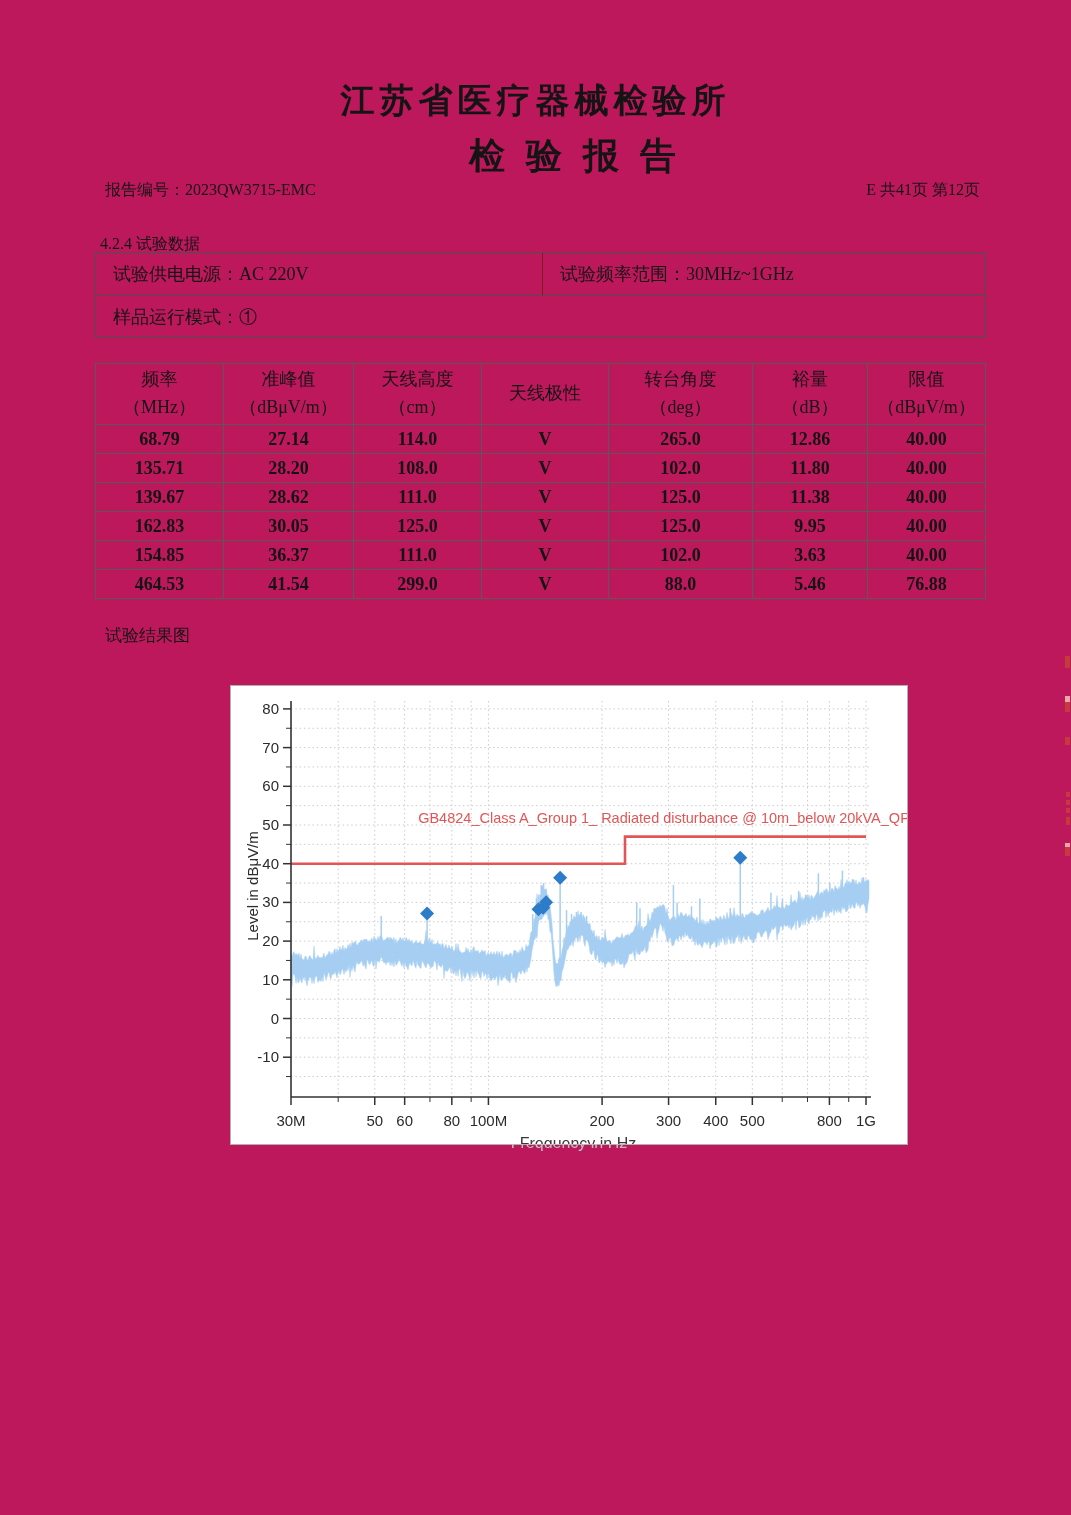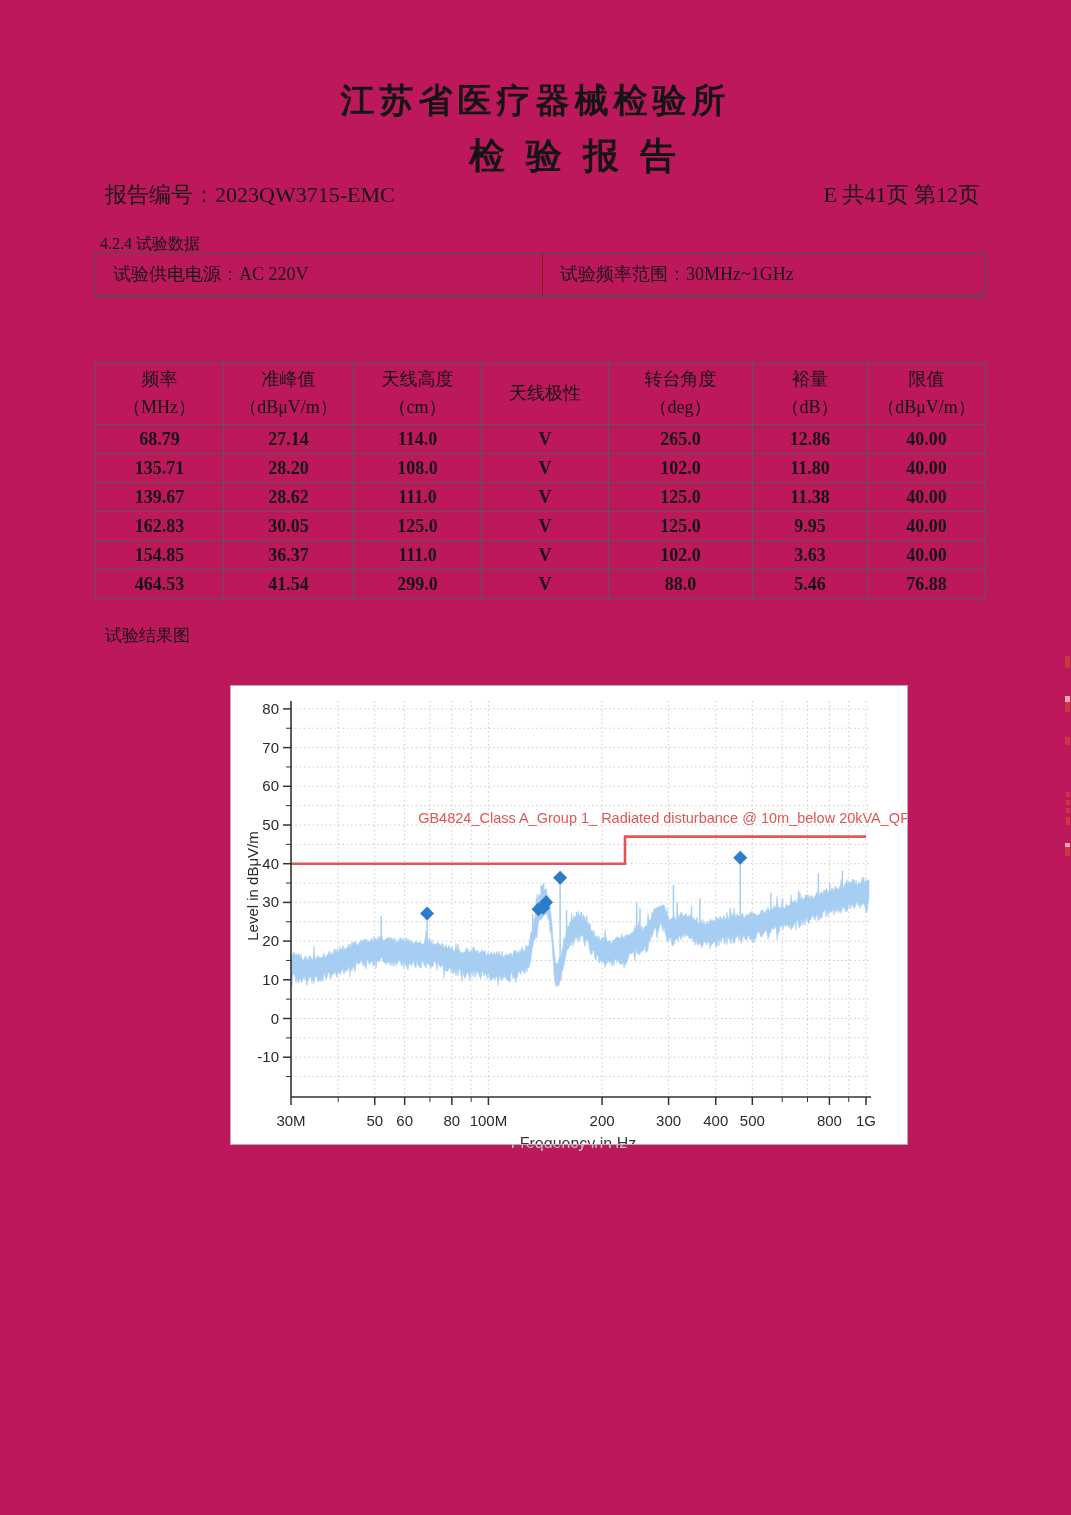--- a/index.html
+++ b/index.html
@@ -5,21 +5,21 @@
   html,body{margin:0;padding:0;background:#e9e9e9;}
   .page{
     position:relative;width:1071px;height:1515px;background:#be185d;
     margin:0 auto;font-family:"Liberation Serif",serif;color:#141414;overflow:hidden;
   }
   .org-title{position:absolute;top:78px;left:0;width:100%;text-align:center;
     font-size:34px;font-weight:600;letter-spacing:5px;}
   .doc-title{position:absolute;top:132px;left:0;width:100%;text-align:center;
     font-size:36px;font-weight:600;letter-spacing:6px;margin-left:40px;}
   .meta-row{position:absolute;top:180px;left:105px;width:875px;display:flex;
-    justify-content:space-between;font-size:22px;}
+    justify-content:space-between;font-size:16px;}
   .section-heading{position:absolute;top:234px;left:100px;font-size:16px;}
   
   .info-table{position:absolute;left:95px;top:252px;width:889px;border:1.5px solid #4f4f4f;
     font-size:18px;}
   .info-row1{display:flex;height:42px;border-bottom:1px solid #4f4f4f;}
   .info-cell1{width:447px;border-right:1px solid #7f1d1d;display:flex;align-items:center;padding-left:17px;box-sizing:border-box;}
   .info-cell2{flex:1;display:flex;align-items:center;padding-left:17px;}
   .info-row2{height:41px;display:flex;align-items:center;padding-left:17px;}
   
   .results-table{position:absolute;left:95px;top:363px;width:890px;border-collapse:collapse;
@@ -53,20 +53,21 @@
     <div>E 共41页 第12页</div>
   </div>
 
   <div class="section-heading">4.2.4  试验数据</div>
 
   <div class="info-table">
     <div class="info-row1">
       <div class="info-cell1">试验供电电源：AC 220V</div>
       <div class="info-cell2">试验频率范围：30MHz~1GHz</div>
     </div>
+    <div class="info-row2">样品运行模式：①</div>
   </div>
 
   <table class="results-table">
     <colgroup>
       <col style="width:128px">
         <col style="width:130px">
         <col style="width:128px">
       <col style="width:127px">
         <col style="width:144px">
         <col style="width:115px">

